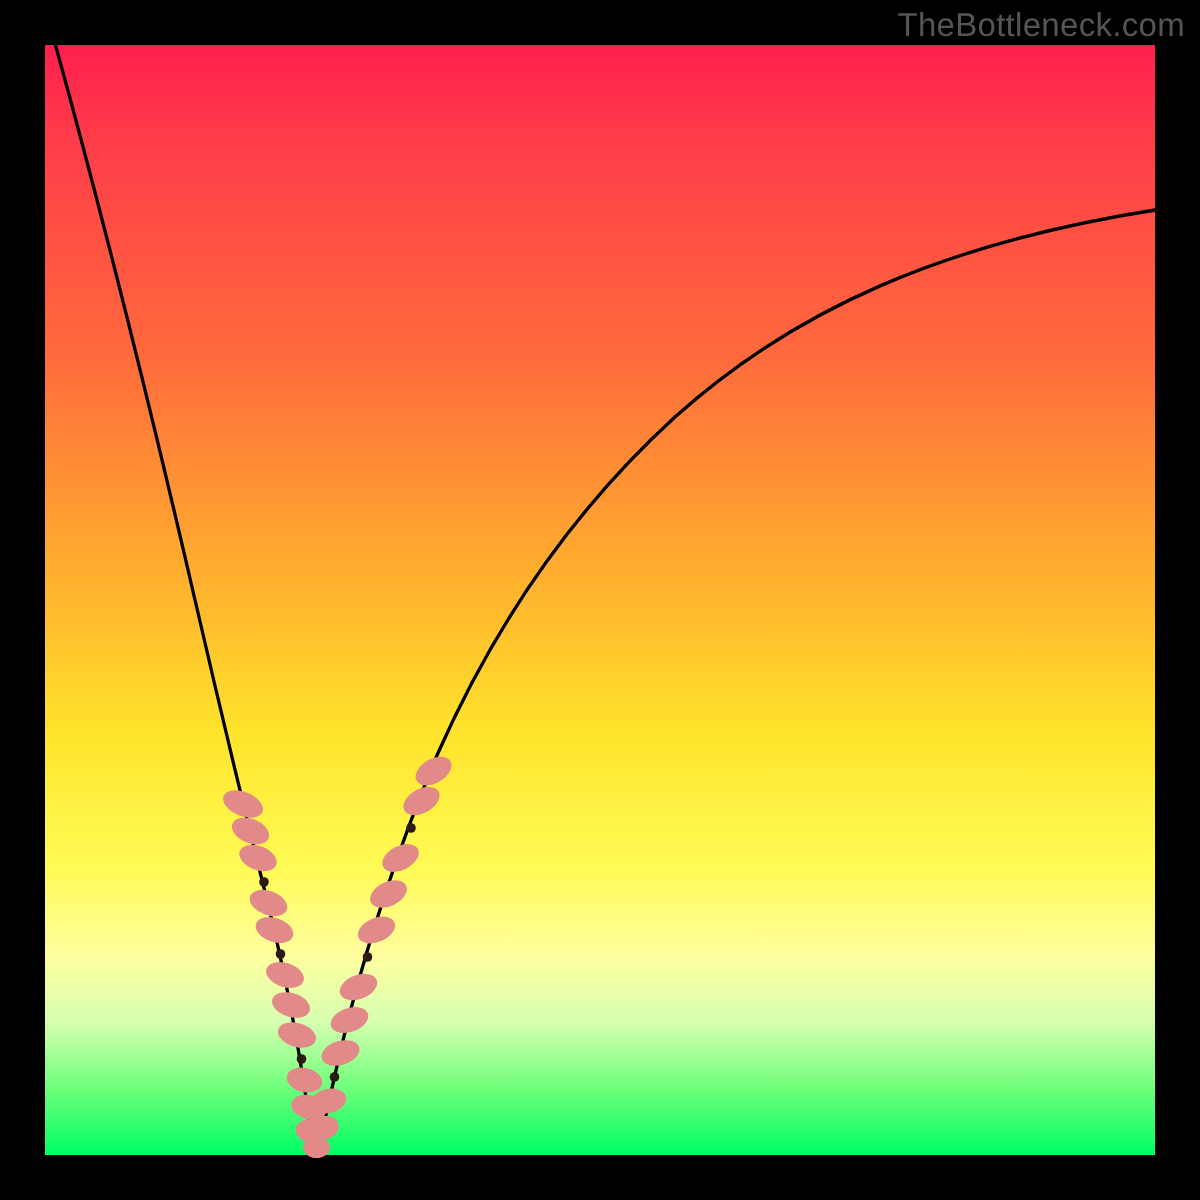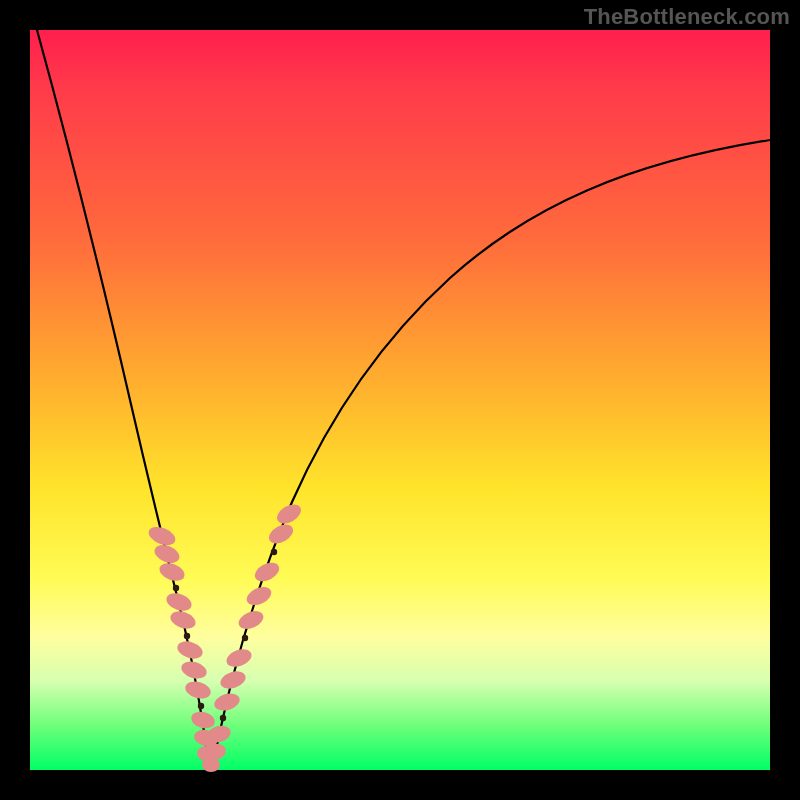--- a/index.html
+++ b/index.html
@@ -39,21 +39,21 @@
       #6eff7a 94%,
       #00ff66 100%
     );
   }
   .watermark {
     position: absolute;
     top: 4px;
     right: 10px;
     color: #555;
     font-size: 22px;
-    font-weight: 700;
+    font-weight: 400;
     letter-spacing: 0.2px;
     user-select: none;
   }
   svg.curves {
     position: absolute;
     left: 0;
     top: 0;
     width: 740px;
     height: 740px;
     overflow: visible;

